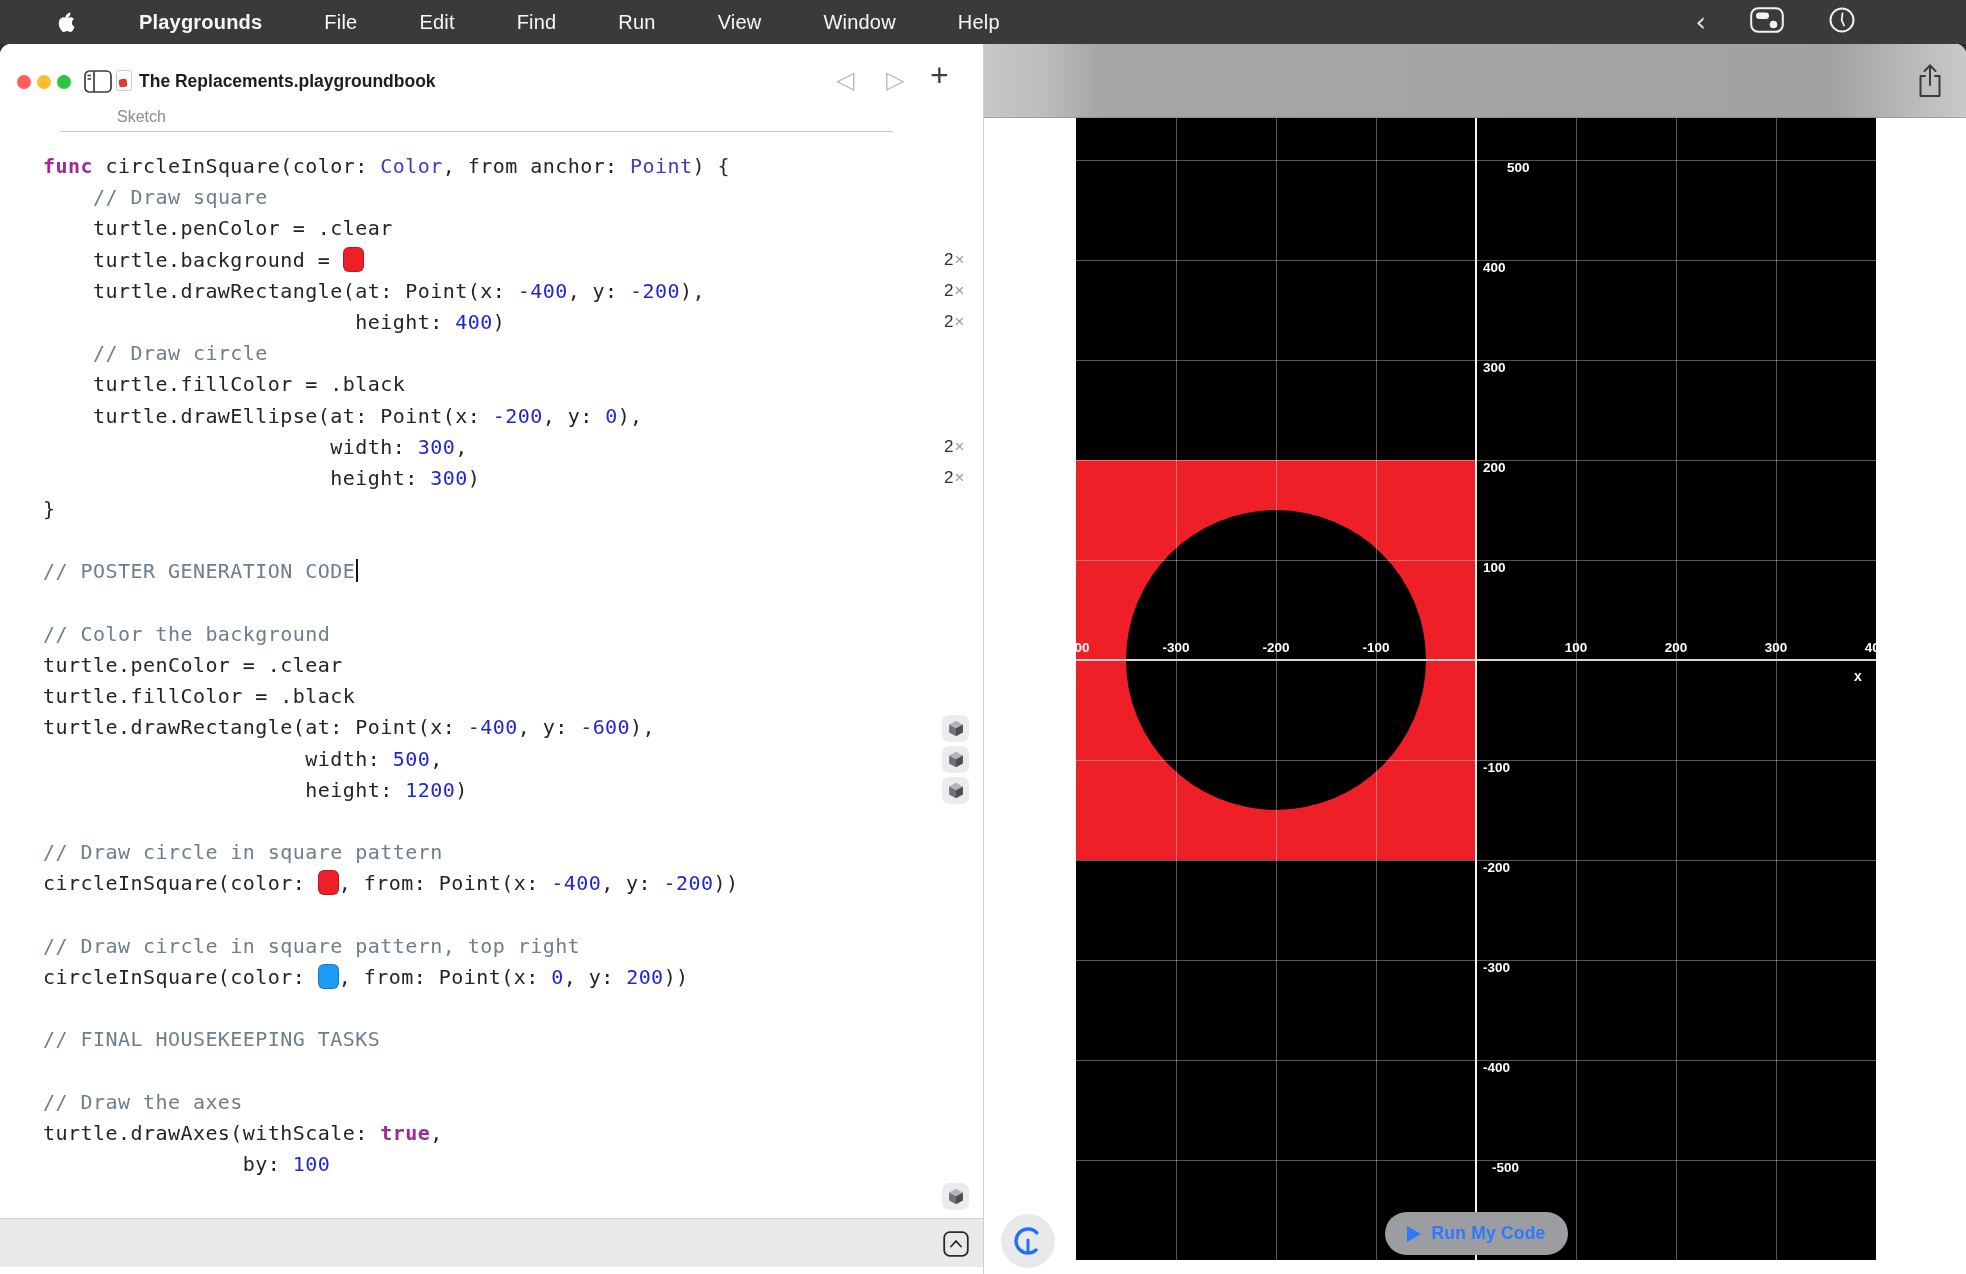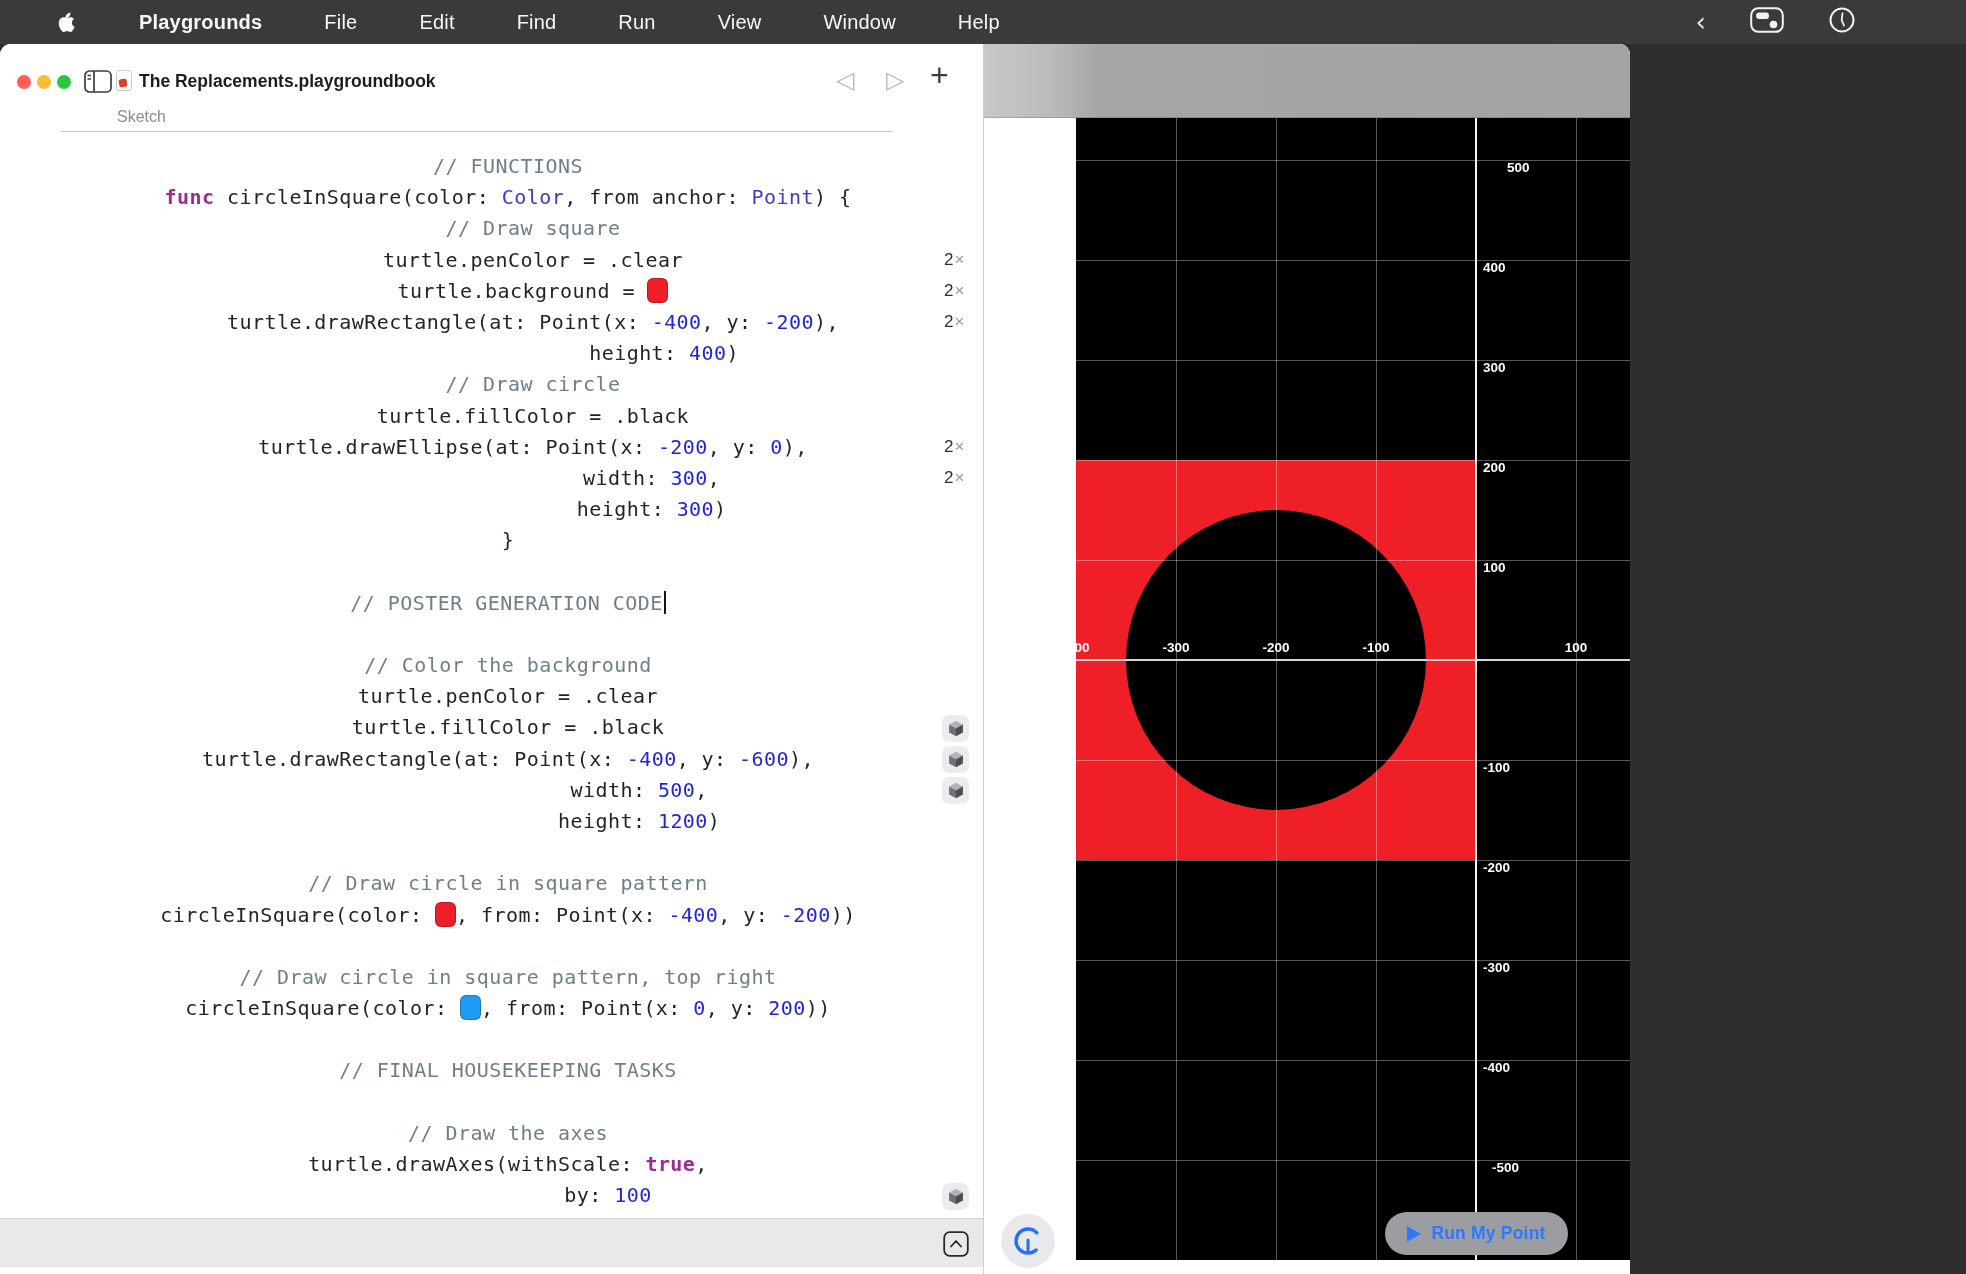--- a/index.html
+++ b/index.html
@@ -11,22 +11,22 @@
              background:#3a3a3c; display:flex; align-items:center; }
   #apple-logo { margin-left:57px; width:20px; height:24px; display:flex; align-items:center; }
   #menu-items { display:flex; gap:62px; margin-left:62px; }
   .menu-item { color:rgba(255,255,255,.96); font-size:20px; font-weight:500; letter-spacing:.2px; }
   .menu-item.app-name { font-weight:700; }
   #menu-status { position:absolute; right:0; top:0; height:44px; display:flex;
                  align-items:center; gap:44px; padding-right:110px; }
   #status-chevron { color:#e8e8ea; font-size:26px; line-height:44px; font-family:"DejaVu Sans",sans-serif; }
 
   
-  #window { position:absolute; left:0; top:44px; width:1630px; height:1230px;
-            border-radius:11px 11px 0 0; overflow:hidden; background:#fff;text-align:center; }
+  #window { position:absolute; left:0; top:44px; width:1966px; height:1230px;
+            border-radius:11px 11px 0 0; overflow:hidden; background:#fff; }
 
   
   #left-pane { position:absolute; left:0; top:0; width:983px; height:1230px; background:#fff; }
   .traffic { position:absolute; top:31px; width:14px; height:14px; border-radius:50%; }
   #tl-close { left:17px;  background:#ff5f57; }
   #tl-min   { left:37px;  background:#febc2e; }
   #tl-zoom  { left:57px;  background:#28c840; }
   #sidebar-btn { position:absolute; left:84px; top:26px; width:28px; height:23px; }
   #doc-icon { position:absolute; left:116px; top:26px; width:16px; height:21px;
               background:#fdfdfd; border:1px solid #c9c9c9; border-radius:2.5px; }
@@ -159,21 +159,20 @@
     <div id="win-title">The Replacements.playgroundbook</div>
     <div id="win-subtitle">Sketch</div>
 
     <span class="nav-arrow" id="nav-back">◁</span>
     <span class="nav-arrow" id="nav-fwd">▷</span>
     <span id="add-btn">+</span>
 
     <div id="code-rule"></div>
 
     <div id="code">
-        <div class="code-line"><span class="seg-c">// FUNCTIONS</span></div>
         <div class="code-line"><span class="seg-k">func</span><span class="seg-p"> circleInSquare(color: </span><span class="seg-t">Color</span><span class="seg-p">, from anchor: </span><span class="seg-t">Point</span><span class="seg-p">) {</span></div>
         <div class="code-line"><span class="seg-p">    </span><span class="seg-c">// Draw square</span></div>
         <div class="code-line"><span class="seg-p">    turtle.penColor = .clear</span></div>
         <div class="code-line"><span class="seg-p">    turtle.background = </span><span class="swatch swatch-red"></span></div>
         <div class="code-line"><span class="seg-p">    turtle.drawRectangle(at: Point(x: </span><span class="seg-n">-400</span><span class="seg-p">, y: </span><span class="seg-n">-200</span><span class="seg-p">),</span></div>
         <div class="code-line"><span class="seg-p">                         height: </span><span class="seg-n">400</span><span class="seg-p">)</span></div>
         <div class="code-line"><span class="seg-p">    </span><span class="seg-c">// Draw circle</span></div>
         <div class="code-line"><span class="seg-p">    turtle.fillColor = .black</span></div>
         <div class="code-line"><span class="seg-p">    turtle.drawEllipse(at: Point(x: </span><span class="seg-n">-200</span><span class="seg-p">, y: </span><span class="seg-n">0</span><span class="seg-p">),</span></div>
         <div class="code-line"><span class="seg-p">                       width: </span><span class="seg-n">300</span><span class="seg-p">,</span></div>
@@ -274,21 +273,21 @@
         <div class="gridline-h" style="top: 442px;"></div>
         <div class="gridline-h" style="top: 342px;"></div>
         <div class="gridline-h" style="top: 242px;"></div>
         <div class="gridline-h" style="top: 142px;"></div>
         <div class="gridline-h" style="top: 42px;"></div>
         <div id="axis-y"></div>
       <div id="axis-x"></div>
       <span id="axis-name-x">x</span>
       <div id="run-btn">
         <span class="play"></span>
-        <span class="lbl">Run My Point</span>
+        <span class="lbl">Run My Code</span>
       </div>
     <span class="tick-label tick-x" style="left: 0px; top: 523px;">-400</span>
         <span class="tick-label tick-x" style="left: 100px; top: 523px;">-300</span>
         <span class="tick-label tick-x" style="left: 200px; top: 523px;">-200</span>
         <span class="tick-label tick-x" style="left: 300px; top: 523px;">-100</span>
         <span class="tick-label tick-x" style="left: 500px; top: 523px;">100</span>
         <span class="tick-label tick-x" style="left: 600px; top: 523px;">200</span>
         <span class="tick-label tick-x" style="left: 700px; top: 523px;">300</span>
         <span class="tick-label tick-x" style="left: 800px; top: 523px;">400</span>
         <span class="tick-label" style="left: 431px; top: 43px;">500</span>

